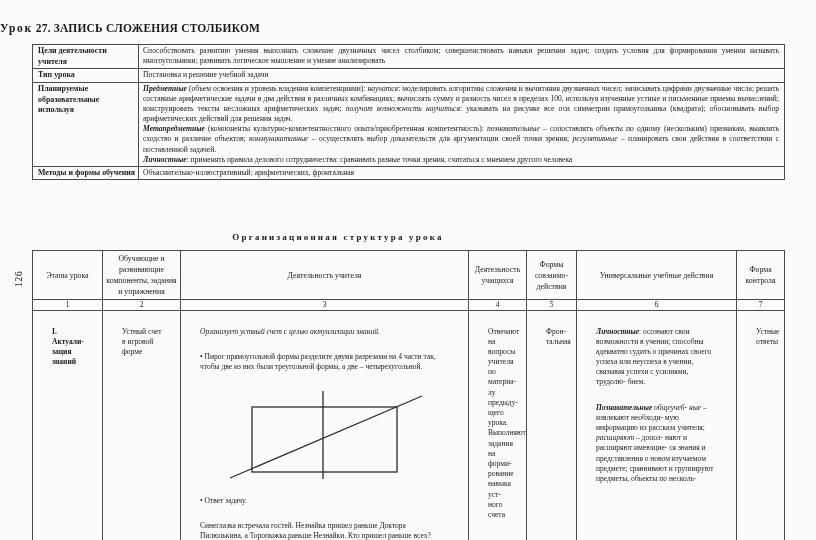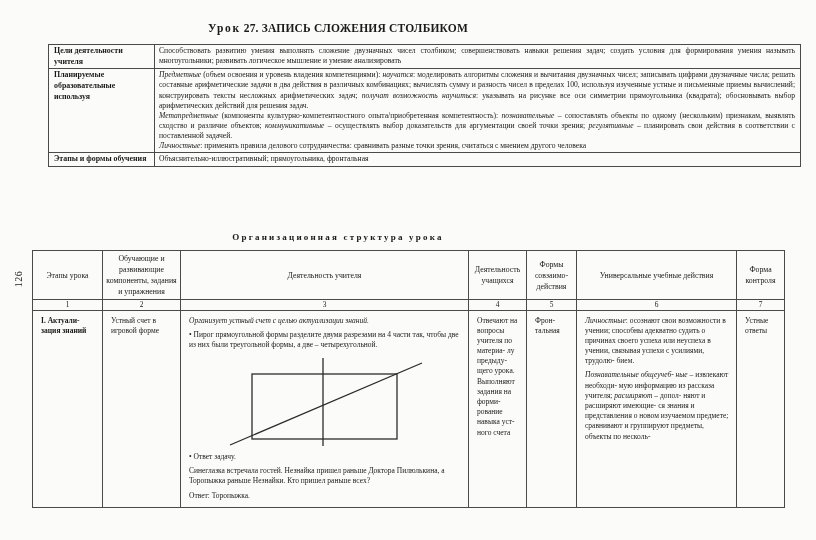--- a/index.html
+++ b/index.html
@@ -19,21 +19,20 @@
     position: absolute;
     left: 0; top: 0;
     width: 816px;
     height: 540px;
     background: #fbfbf9;
   }
   .lesson-title {
     position: absolute;
     left: 0; top: 22px;
     width: 676px;
-    text-align: center;
     font-size: 11.5px;
     font-weight: bold;
     letter-spacing: 0.2px;
   }
   .lesson-title .num {
     letter-spacing: 1.6px;
   }
   
   table.doc {
     border-collapse: collapse;
@@ -44,27 +43,26 @@
     border: 1px solid #4a4a4a;
     vertical-align: top;
     padding: 1px 3px 1px 4px;
     font-size: 7.6px;
     line-height: 1.33;
     text-align: justify;
     font-weight: normal;
   }
   .b { font-weight: bold; }
   .i { font-style: italic; }
-  .bi { font-weight: normal; font-style: italic; }
+  .bi { font-weight: bold; font-style: italic; }
   
   #table-goals {
     left: 32px;
     top: 44px;
     width: 752px;
-    margin-left: 16px;
   }
   #table-goals td.label {
     font-weight: bold;
     font-size: 7.9px;
     line-height: 1.35;
     text-align: left;
     padding-left: 5px;
   }
   #table-goals td.body {
     padding-right: 5px;
@@ -127,21 +125,21 @@
   }
   
   .figure-wrap {
     position: relative;
     width: 100%;
     height: 94px;
     margin: 2px 0 4px 0;
   }
   .figure-wrap svg { display: block; margin: 0 auto; }
   .bullet-line { margin: 0; }
-  p.tl { margin: 4px; text-align: left; }
+  p.tl { margin: 15px; text-align: left; }
 </style>
 </head>
 <body>
 
 <div class="page">
 
   <div class="page-number">126</div>
 
   <div class="lesson-title">
     <span class="num">Урок</span>
@@ -155,31 +153,37 @@
       <col style="width:646px">
     </colgroup>
     <tbody>
       <tr>
         <td class="label">Цели деятельности учителя</td>
         <td class="body">
             <p><span>Способствовать развитию умения выполнять сложение двузначных чисел столбиком; совершенствовать навыки решения задач; создать условия для формирования умения называть многоугольники; развивать логическое мышление и умение анализировать</span></p>
           </td>
       </tr>
       <tr>
+        <td class="label">Тип урока</td>
+        <td class="body">
+            <p><span>Постановка и решение учебной задачи</span></p>
+          </td>
+      </tr>
+      <tr>
         <td class="label">Планируемые образовательные используя</td>
         <td class="body">
             <p><span class="bi">Предметные</span><span> (объем освоения и уровень владения компетенциями): </span><span class="i">научатся</span><span>: моделировать алгоритмы сложения и вычитания двузначных чисел; записывать цифрами двузначные числа; решать составные арифметические задачи в два действия в различных комбинациях; вычислять сумму и разность чисел в пределах 100, используя изученные устные и письменные приемы вычислений; конструировать тексты несложных арифметических задач; </span><span class="i">получат возможность научиться</span><span>: указывать на рисунке все оси симметрии прямоугольника (квадрата); обосновывать выбор арифметических действий для решения задач.</span></p>
             <p><span class="bi">Метапредметные</span><span> (компоненты культурно-компетентностного опыта/приобретенная компетентность): </span><span class="i">познавательные</span><span> – сопоставлять объекты по одному (нескольким) признакам, выявлять сходство и различие объектов; </span><span class="i">коммуникативные</span><span> – осуществлять выбор доказательств для аргументации своей точки зрения; </span><span class="i">регулятивные</span><span> – планировать свои действия в соответствии с поставленной задачей.</span></p>
             <p><span class="bi">Личностные</span><span>: применять правила делового сотрудничества: сравнивать разные точки зрения, считаться с мнением другого человека</span></p>
           </td>
       </tr>
       <tr>
-        <td class="label">Этапы и формы обучения</td>
-        <td class="body">
-            <p><span>Объяснительно-иллюстративный; прямоугольника, фронтальная</span></p>
+        <td class="label">Методы и формы обучения</td>
+        <td class="body">
+            <p><span>Объяснительно-иллюстративный; арифметических, фронтальная</span></p>
           </td>
       </tr>
     </tbody>
   </table>
 
   <div class="section-heading">Организационная структура урока</div>
 
   <table class="doc" id="table-structure">
     <colgroup>
       <col style="width:70px">

